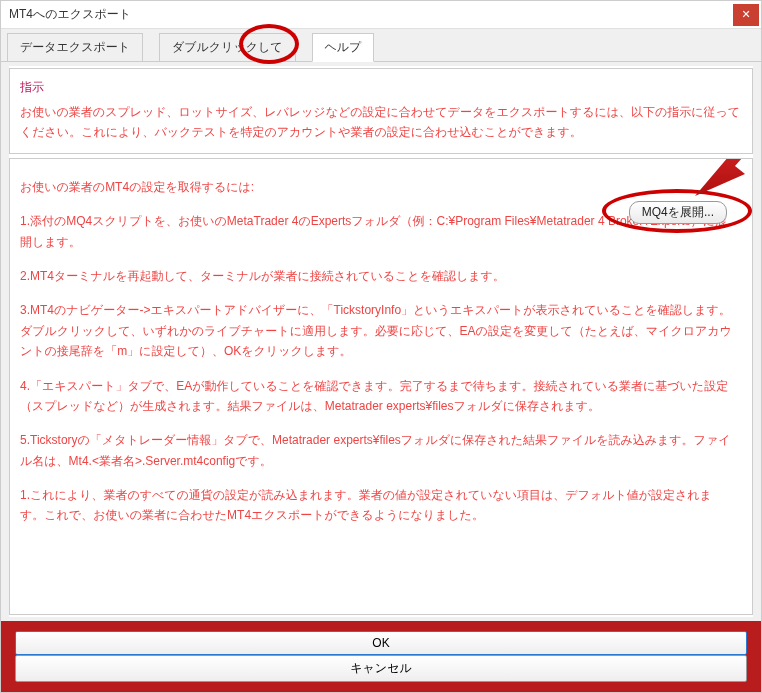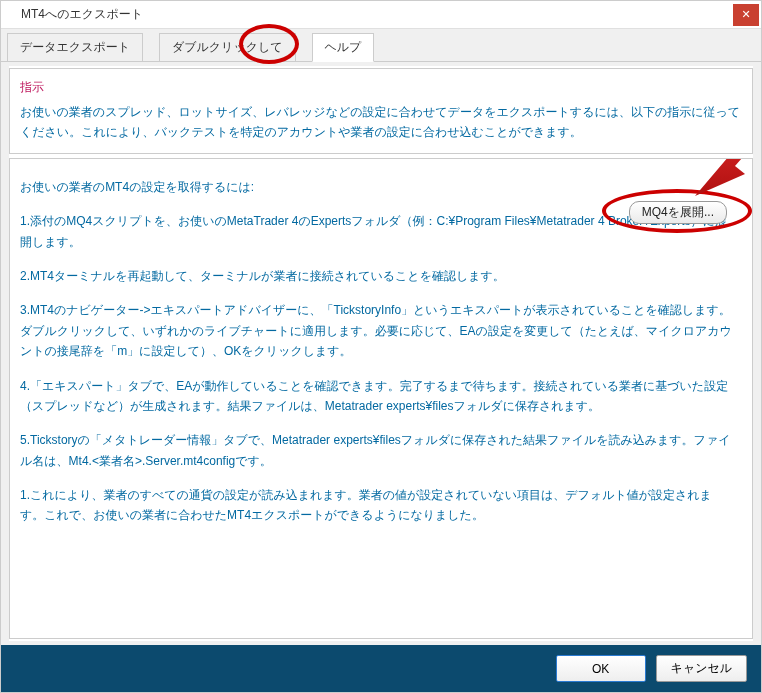--- a/index.html
+++ b/index.html
@@ -12,21 +12,21 @@
       overflow: hidden;
     }
     .window { width: 762px; height: 693px; border: 1px solid #ccc; display: flex; flex-direction: column; background: #f0f0f0; }
     .titlebar {
       height: 28px;
       background: #fff;
       border-bottom: 1px solid #e0e0e0;
       display: flex;
       align-items: center;
       justify-content: space-between;
-      padding-left: 20px;
+      padding-left: 8px;
     }
     .titlebar-text { color: #333; font-size: 12px; }
     .close-btn {
       width: 26px;
       height: 22px;
       background: #c94030;
       color: #fff;
       display: flex;
       align-items: center;
       justify-content: center;
@@ -77,21 +77,21 @@
     .group {
       border: 1px solid #ccc;
       padding: 10px;
       margin: 2px 0 2px 0;
     }
     .group-label {
       color: #be185d;
       margin-bottom: 6px;
       font-size: 12px;
     }
-    .group.top .body, .group.bottom .body { color: #0369a1; line-height: 1.7; font-size: 12px; }
+    .group.top .body, .group.bottom .body { color: #ef4444; line-height: 1.7; font-size: 12px; }
     .group.bottom { position: relative; flex: 1; overflow: hidden; }
     .group.bottom .body { height: 100%; overflow: hidden; }
     .scrollable {
       height: 360px;
       overflow-y: auto;
       padding-right: 6px;
       position: relative;
     }
     .scrollable p { margin-bottom: 14px; white-space: pre-wrap; margin-top: 8px; }
     .deploy-btn {
@@ -123,23 +123,23 @@
       right: -35px;
       top: -65px;
       width: 150px;
       height: 120px;
       pointer-events: none;
       z-index: 7;
     }
     .bottom-bar {
       display: flex;
       justify-content: flex-end;
-      gap: 10px;
       padding: 10px 14px;
-      background: #0c4a6e;
+      background: #b91c1c;
+      flex-direction: column;
     }
     .btn {
       min-width: 90px;
       padding: 4px 14px;
       background: linear-gradient(#fff,#eee);
       border: 1px solid #999;
       border-radius: 2px;
       font-size: 12px;
       cursor: pointer;
     }

